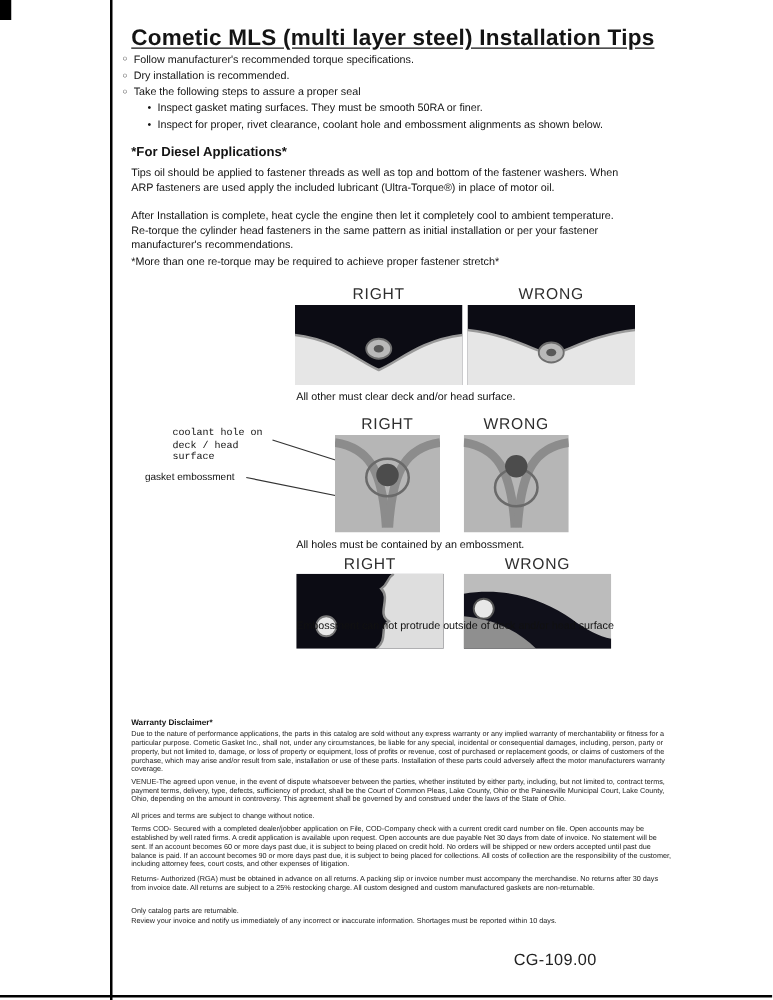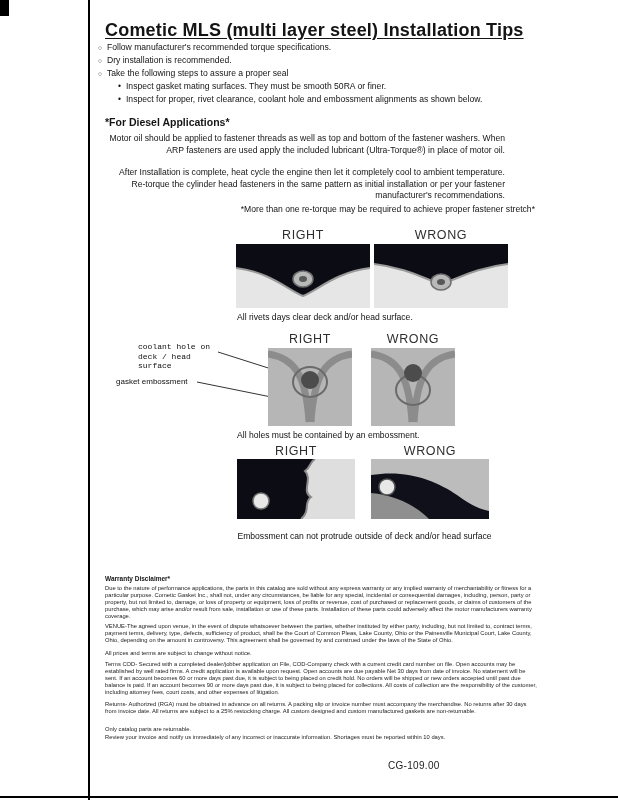--- a/index.html
+++ b/index.html
@@ -2,32 +2,32 @@
 <html><head>
 <meta charset="utf-8">
 <style>
   html,body{margin:0;padding:0;background:#ffffff;}
   .page{
     position:relative;width:618px;height:800px;background:#ffffff;overflow:hidden;
     font-family:"Liberation Sans", sans-serif;color:#141414;
   }
   .abs{position:absolute;}
   .title{font-size:18px;font-weight:bold;text-decoration:underline;text-underline-offset:2px;letter-spacing:.2px;}
-  .body-text{font-size:8.6px;line-height:11.5px;text-align:right;}
+  .body-text{font-size:8.6px;line-height:11.5px;}
   .bullet-row{display:flex;gap:5px;align-items:flex-start;margin-bottom:1.5px;}
   .bullet-marker{font-size:6.5px;line-height:11.5px;flex:0 0 auto;}
   .sub{margin-left:20px;}
   .sub .bullet-marker{font-size:8.5px;}
   .diesel-heading{font-size:10.5px;font-weight:bold;text-align:right;}
   .rw-label{font-size:12.5px;color:#2e2e2e;letter-spacing:.6px;text-align:center;}
   .caption{font-size:8.6px;line-height:11px;color:#111;}
   .callout{font-size:8px;line-height:9.5px;color:#111;}
   .disc-heading{font-size:6.5px;font-weight:bold;}
   .disc{font-size:5.8px;line-height:7px;color:#1c1c1c;}
-  .footer-code{font-size:10px;letter-spacing:.3px;color:#222;}
+  .footer-code{font-size:13px;letter-spacing:.3px;color:#222;margin-left:23px;}
   .rule{background:#000;}
   svg{display:block;}
 </style>
 </head>
 <body>
 
 <div class="page">
 
   <div class="abs rule" style="left:0;top:0;width:9px;height:16px;"></div>
   <div class="abs rule" style="left:88px;top:0;width:1.5px;height:800px;"></div>
@@ -52,42 +52,42 @@
       <span class="bullet-marker">•</span>
       <span>Inspect gasket mating surfaces.  They must be smooth 50RA or finer.</span>
     </div>
     <div class="bullet-row sub">
       <span class="bullet-marker">•</span>
       <span>Inspect for proper, rivet clearance, coolant hole and embossment alignments as shown below.</span>
     </div>
   </div>
 
   <div class="abs diesel-heading" style="left:105px;top:116px;">*For Diesel Applications*</div>
-  <div class="abs body-text" style="left:105px;top:133px;width:400px;">Motor oil should be applied to fastener threads as well as top and bottom of the fastener washers. When ARP fasteners are used apply the included lubricant (Ultra-Torque®) in place of motor oil.</div>
+  <div class="abs body-text" style="left:105px;top:133px;width:400px;">Tips oil should be applied to fastener threads as well as top and bottom of the fastener washers. When ARP fasteners are used apply the included lubricant (Ultra-Torque®) in place of motor oil.</div>
   <div class="abs body-text" style="left:105px;top:167px;width:400px;">After Installation is complete, heat cycle the engine then let it completely cool to ambient temperature. Re-torque the cylinder head fasteners in the same pattern as initial installation or per your fastener manufacturer's recommendations.</div>
   <div class="abs body-text" style="left:105px;top:204px;width:430px;">*More than one re-torque may be required to achieve proper fastener stretch*</div>
 
   <div class="abs rw-label" style="left:236px;top:228px;width:134px;">RIGHT</div>
   <div class="abs rw-label" style="left:374px;top:228px;width:134px;">WRONG</div>
 
   <svg class="abs" style="left:236px;top:244px;" width="134" height="64" viewBox="0 0 134 64">
     <rect width="134" height="64" fill="#0c0c14"></rect>
     <path d="M0,24 C34,28 52,46 67,52 C82,46 100,28 134,24 L134,64 L0,64 Z" fill="#e6e6e6"></path>
     <path d="M0,24 C34,28 52,46 67,52 C82,46 100,28 134,24" fill="none" stroke="#9a9a9a" stroke-width="2"></path>
     <ellipse cx="67" cy="35" rx="10" ry="8" fill="#b9b9b9" stroke="#6e6e6e" stroke-width="1.5"></ellipse>
     <ellipse cx="67" cy="35" rx="4" ry="3" fill="#585858"></ellipse>
   </svg>
   <svg class="abs" style="left:374px;top:244px;" width="134" height="64" viewBox="0 0 134 64">
     <rect width="134" height="64" fill="#0c0c14"></rect>
     <path d="M0,20 C34,24 52,36 67,40 C82,36 100,24 134,20 L134,64 L0,64 Z" fill="#e6e6e6"></path>
     <path d="M0,20 C34,24 52,36 67,40 C82,36 100,24 134,20" fill="none" stroke="#9a9a9a" stroke-width="2"></path>
     <ellipse cx="67" cy="38" rx="10" ry="8" fill="#b9b9b9" stroke="#6e6e6e" stroke-width="1.5"></ellipse>
     <ellipse cx="67" cy="38" rx="4" ry="3" fill="#585858"></ellipse>
   </svg>
-  <div class="abs caption" style="left:237px;top:312px;width:270px;">All rivets days clear deck and/or head surface.</div>
+  <div class="abs caption" style="left:237px;top:312px;width:270px;">All other must clear deck and/or head surface.</div>
 
   <div class="abs rw-label" style="left:268px;top:332px;width:84px;">RIGHT</div>
   <div class="abs rw-label" style="left:371px;top:332px;width:84px;">WRONG</div>
 
   <div class="abs callout" style="left:138px;top:342px;width:80px;font-family:Liberation Mono, monospace;">coolant hole on deck / head surface</div>
   <div class="abs callout" style="left:116px;top:377px;width:90px;">gasket embossment</div>
 
   <svg class="abs" style="left:100px;top:330px;pointer-events:none;" width="280" height="100" viewBox="0 0 280 100">
     <line x1="118" y1="22" x2="206" y2="50" stroke="#333" stroke-width="1"></line>
     <line x1="97" y1="52" x2="196" y2="72" stroke="#333" stroke-width="1"></line>
@@ -117,21 +117,21 @@
     <path d="M78,0 L118,0 L118,60 L64,60 C74,52 66,44 74,38 C64,32 76,20 68,12 C74,8 72,4 78,0 Z" fill="#dedede"></path>
     <path d="M78,0 C72,4 74,8 68,12 C76,20 64,32 74,38 C66,44 74,52 64,60" fill="none" stroke="#8a8a8a" stroke-width="2"></path>
     <circle cx="24" cy="42" r="8" fill="#e8e8e8" stroke="#777" stroke-width="1.5"></circle>
   </svg>
   <svg class="abs" style="left:371px;top:459px;" width="118" height="60" viewBox="0 0 118 60">
     <rect width="118" height="60" fill="#bcbcbc"></rect>
     <path d="M0,16 C36,10 66,22 86,36 C98,45 108,50 118,52 L118,60 L0,60 Z" fill="#10101a"></path>
     <path d="M0,34 C24,36 44,46 58,60 L0,60 Z" fill="#8f8f8f"></path>
     <circle cx="16" cy="28" r="8" fill="#e8e8e8" stroke="#555" stroke-width="1.5"></circle>
   </svg>
-  <div class="abs caption" style="left:237px;top:531px;width:255px;text-align:center;">Embossment can not protrude outside of deck and/or head surface</div>
+  <div class="abs caption" style="left:237px;top:495px;width:255px;">Embossment can not protrude outside of deck and/or head surface</div>
 
   <div class="abs disc-heading" style="left:105px;top:575px;">Warranty Disclaimer*</div>
   <div class="abs disc" style="left:105px;top:585px;width:432px;">Due to the nature of performance applications, the parts in this catalog are sold without any express warranty or any implied warranty of merchantability or fitness for a particular purpose.  Cometic Gasket Inc., shall not, under any circumstances, be liable for any special, incidental or consequential damages, including, person, party or property, but not limited to, damage, or loss of property or equipment, loss of profits or revenue, cost of purchased or replacement goods, or claims of customers of the purchase, which may arise and/or result from sale, installation or use of these parts.  Installation of these parts could adversely affect the motor manufacturers warranty coverage.</div>
   <div class="abs disc" style="left:105px;top:623px;width:432px;">VENUE-The agreed upon venue, in the event of dispute whatsoever between the parties, whether instituted by either party, including, but not limited to, contract terms, payment terms, delivery, type, defects, sufficiency of product, shall be the Court of Common Pleas, Lake County, Ohio or the Painesville Municipal Court, Lake County, Ohio, depending on the amount in controversy.  This agreement shall be governed by and construed under the laws of the State of Ohio.</div>
   <div class="abs disc" style="left:105px;top:650px;width:432px;">All prices and terms are subject to change without notice.</div>
   <div class="abs disc" style="left:105px;top:661px;width:432px;">Terms COD- Secured with a completed dealer/jobber application on File, COD-Company check with a current credit card number on file.  Open accounts may be established by well rated firms.  A credit application is available upon request.  Open accounts are due payable Net 30 days from date of invoice.  No statement will be sent.  If an account becomes 60 or more days past due, it is subject to being placed on credit hold.  No orders will be shipped or new orders accepted until past due balance is paid.  If an account becomes 90 or more days past due, it is subject to being placed for collections.  All costs of collection are the responsibility of the customer, including attorney fees, court costs, and other expenses of litigation.</div>
   <div class="abs disc" style="left:105px;top:701px;width:432px;">Returns- Authorized (RGA) must be obtained in advance on all returns.  A packing slip or invoice number must accompany the merchandise.  No returns after 30 days from invoice date.  All returns are subject to a 25% restocking charge.  All custom designed and custom manufactured gaskets are non-returnable.</div>
   <div class="abs disc" style="left:105px;top:726px;width:432px;">Only catalog parts are returnable.</div>
   <div class="abs disc" style="left:105px;top:734px;width:432px;">Review your invoice and notify us immediately of any incorrect or inaccurate information.  Shortages must be reported within 10 days.</div>
 

